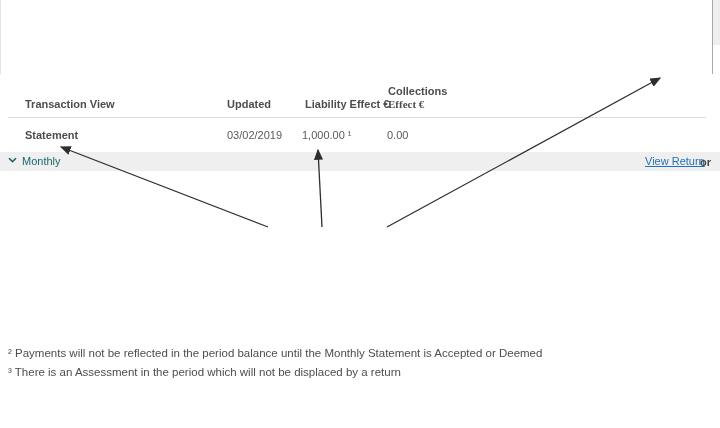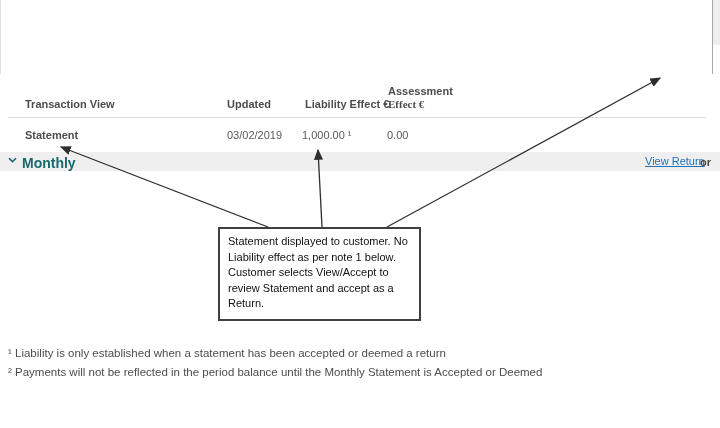--- a/index.html
+++ b/index.html
@@ -23,21 +23,21 @@
   .badge-icon {
     width:11px; height:11px; border-radius:50%; background:#d9534f; color:#ffffff;
     display:flex; align-items:center; justify-content:center; margin-right:5px;
     font-size:8px; font-weight:bold; line-height:1;
   }
   .badge-icon::after { content:"!"; }
   .badge-label { color:#d9534f; font-size:9.5px; font-weight:bold; letter-spacing:.2px; }
 
   
   .summary-band { position:absolute; left:0; top:33; width:720px; height:45px; background:#efefef; }
-  .teal-bold { color:#17696c; font-weight:bold; font-size:14px; }
+  .teal-bold { color:#17696c; font-weight:normal; font-size:11px; }
   .cell { position:absolute; font-size:11px; color:#5a5a5a; white-space:nowrap; }
   .cell.bold-dark { color:#454545; font-weight:bold; }
   .link { color:#2272b9; text-decoration:underline; font-size:11px; cursor:pointer; white-space:nowrap; }
 
   
   .table-section {
     position:absolute; left:0; top:78; width:713px; height:74px; background:#ffffff;
     border-right:1px solid #a8a8a8; border-left:1px solid #e4e4e4; box-sizing:border-box;
   }
   .th { position:absolute; font-size:11px; font-weight:bold; color:#4d4d4d; white-space:nowrap; }
@@ -91,21 +91,21 @@
   <span class="cell" style="left:305px; top:56px;">1,000.00 ¹</span>
   <span class="cell" style="left:389px; top:56px;">0.00</span>
   <span class="cell" style="left:474px; top:56px;">0.00</span>
   <span class="cell bold-dark" style="left:548px; top:55px;">Due</span>
   <span class="abs link" style="left:645px; top:55px;">View/Accept</span>
 
   <div class="table-section"></div>
   <span class="th" style="left:25px; top:98px;">Transaction View</span>
   <span class="th" style="left:227px; top:98px;text-align:right;">Updated</span>
   <span class="th" style="left:305px; top:98px;">Liability Effect €</span>
-  <span class="th" style="left:388px; top:85px;">Assessment</span>
+  <span class="th" style="left:388px; top:85px;">Collections</span>
   <span class="th" style="left:388px; top:98px;font-family:Liberation Serif, serif;">Effect €</span>
   <div class="divider"></div>
   <span class="cell bold-dark" style="left:25px; top:129px; color:#4d4d4d;">Statement</span>
   <span class="cell" style="left:227px; top:129px;">03/02/2019</span>
   <span class="cell" style="left:302px; top:129px;">1,000.00 ¹</span>
   <span class="cell" style="left:387px; top:129px;">0.00</span>
 
   <div class="monthly-row"></div>
   <span class="abs chev" style="left:8px; top:157px; color:#17696c;">
     <svg width="9" height="6" viewBox="0 0 9 6">
@@ -120,20 +120,19 @@
     <defs>
       <marker id="ah" markerWidth="9" markerHeight="8" refX="7.5" refY="3.5" orient="auto">
         <path d="M0,0 L8.5,3.5 L0,7 Z" fill="#2e2e2e"></path>
       </marker>
     </defs>
     <line x1="268" y1="227" x2="61" y2="147" stroke="#2e2e2e" stroke-width="1.3" marker-end="url(#ah)"></line>
     <line x1="322" y1="227" x2="318" y2="150" stroke="#2e2e2e" stroke-width="1.3" marker-end="url(#ah)"></line>
     <line x1="387" y1="227" x2="660" y2="78" stroke="#2e2e2e" stroke-width="1.3" marker-end="url(#ah)"></line>
   </svg>
 
-  <div class="note-box">Statement displayed to customer. No Liability effect as per note 1 below. Customer selects View/Accept to review Statement and accept as a Return.</div>
 
   <div class="footnotes">
-    <div>¹ Liability is only established when a statement has been accepted or deemed a return</div>
     <div>² Payments will not be reflected in the period balance until the Monthly Statement is Accepted or Deemed</div>
+    <div>³ There is an Assessment in the period which will not be displaced by a return</div>
   </div>
 
 </div>
 
 </body></html>

